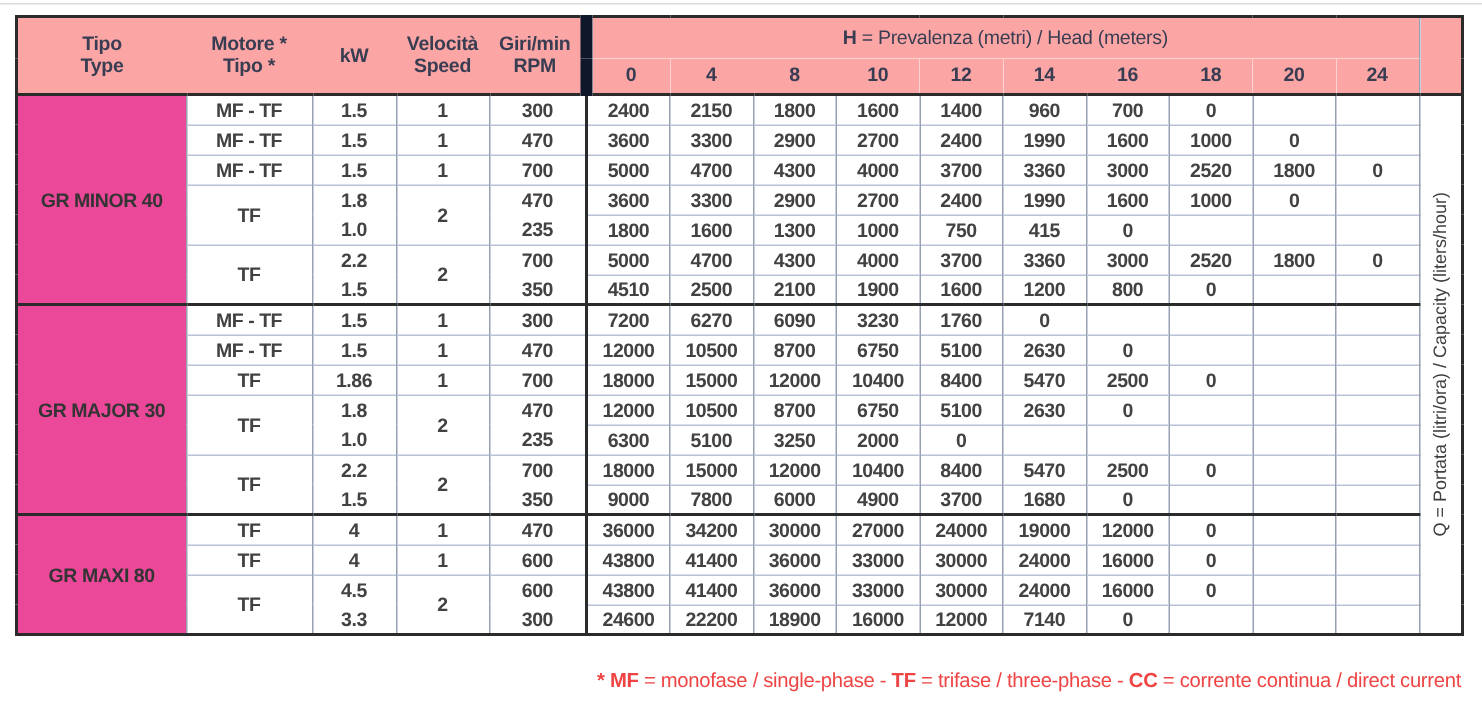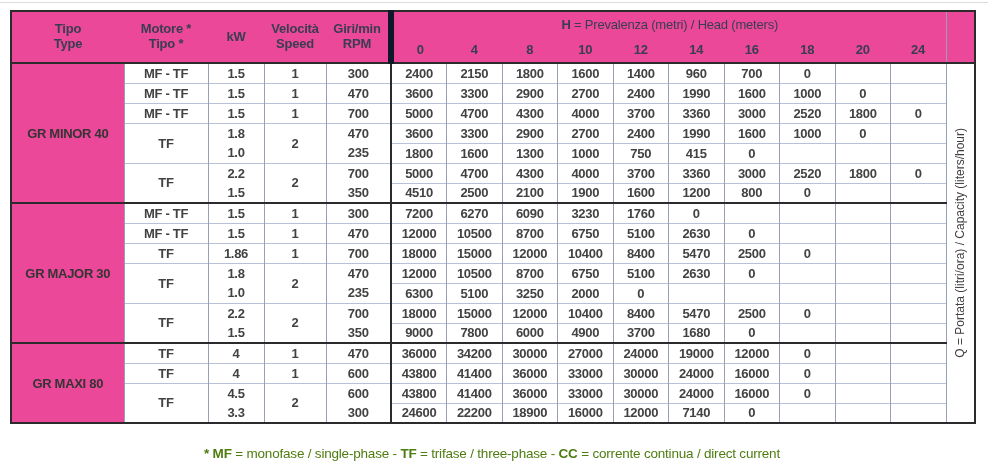--- a/index.html
+++ b/index.html
@@ -19,33 +19,33 @@
 
   table.spec {
     border-collapse: collapse;
     table-layout: fixed;
     border: 2px solid #2b2b2b;
   }
   th, td { padding: 0; text-align: center; vertical-align: middle; overflow: hidden; }
 
   
   thead th {
-    background: #ec4899;
+    background: #fca5a5;
     color: #383d52;
     font-weight: bold;
     font-size: 13px;
     line-height: 1.12;
     border: 0;
     letter-spacing: -0.2px;
   }
   tr.hdr-main { height: 28px; }
   tr.hdr-vals { height: 24px; }
   th.h-title { font-weight: normal; }
   th.h-title .b { font-weight: bold; }
-  th.b-dark-left { border-left: 6px solid #0f172a; text-align: center; }
+  th.b-dark-left { border-left: 8px solid #0f172a; text-align: center; }
   th.q-head { border-left: 1px solid #98a0b4; }
 
   
   tbody tr { height: 20px; }
   tbody td {
     font-size: 13px;
     font-weight: bold;
     color: #424242;
     letter-spacing: -0.3px;
     border-top: 1px solid #b7c1d8;
@@ -71,23 +71,23 @@
     color: #3f3f3f;
     letter-spacing: 0;
     white-space: nowrap;
   }
 
   
   .footnote {
     position: absolute;
     top: 436px; left: 0;
     width: 964px;
-    text-align: center;
+    text-align: right;
     font-size: 13.5px;
-    color: #4d7c0f;
+    color: #ef4444;
     letter-spacing: -0.2px;
   }
   .footnote .b { font-weight: bold; }
 </style>
 </head>
 <body>
 
 <div class="top-line"></div>
 
 <div class="wrap">

